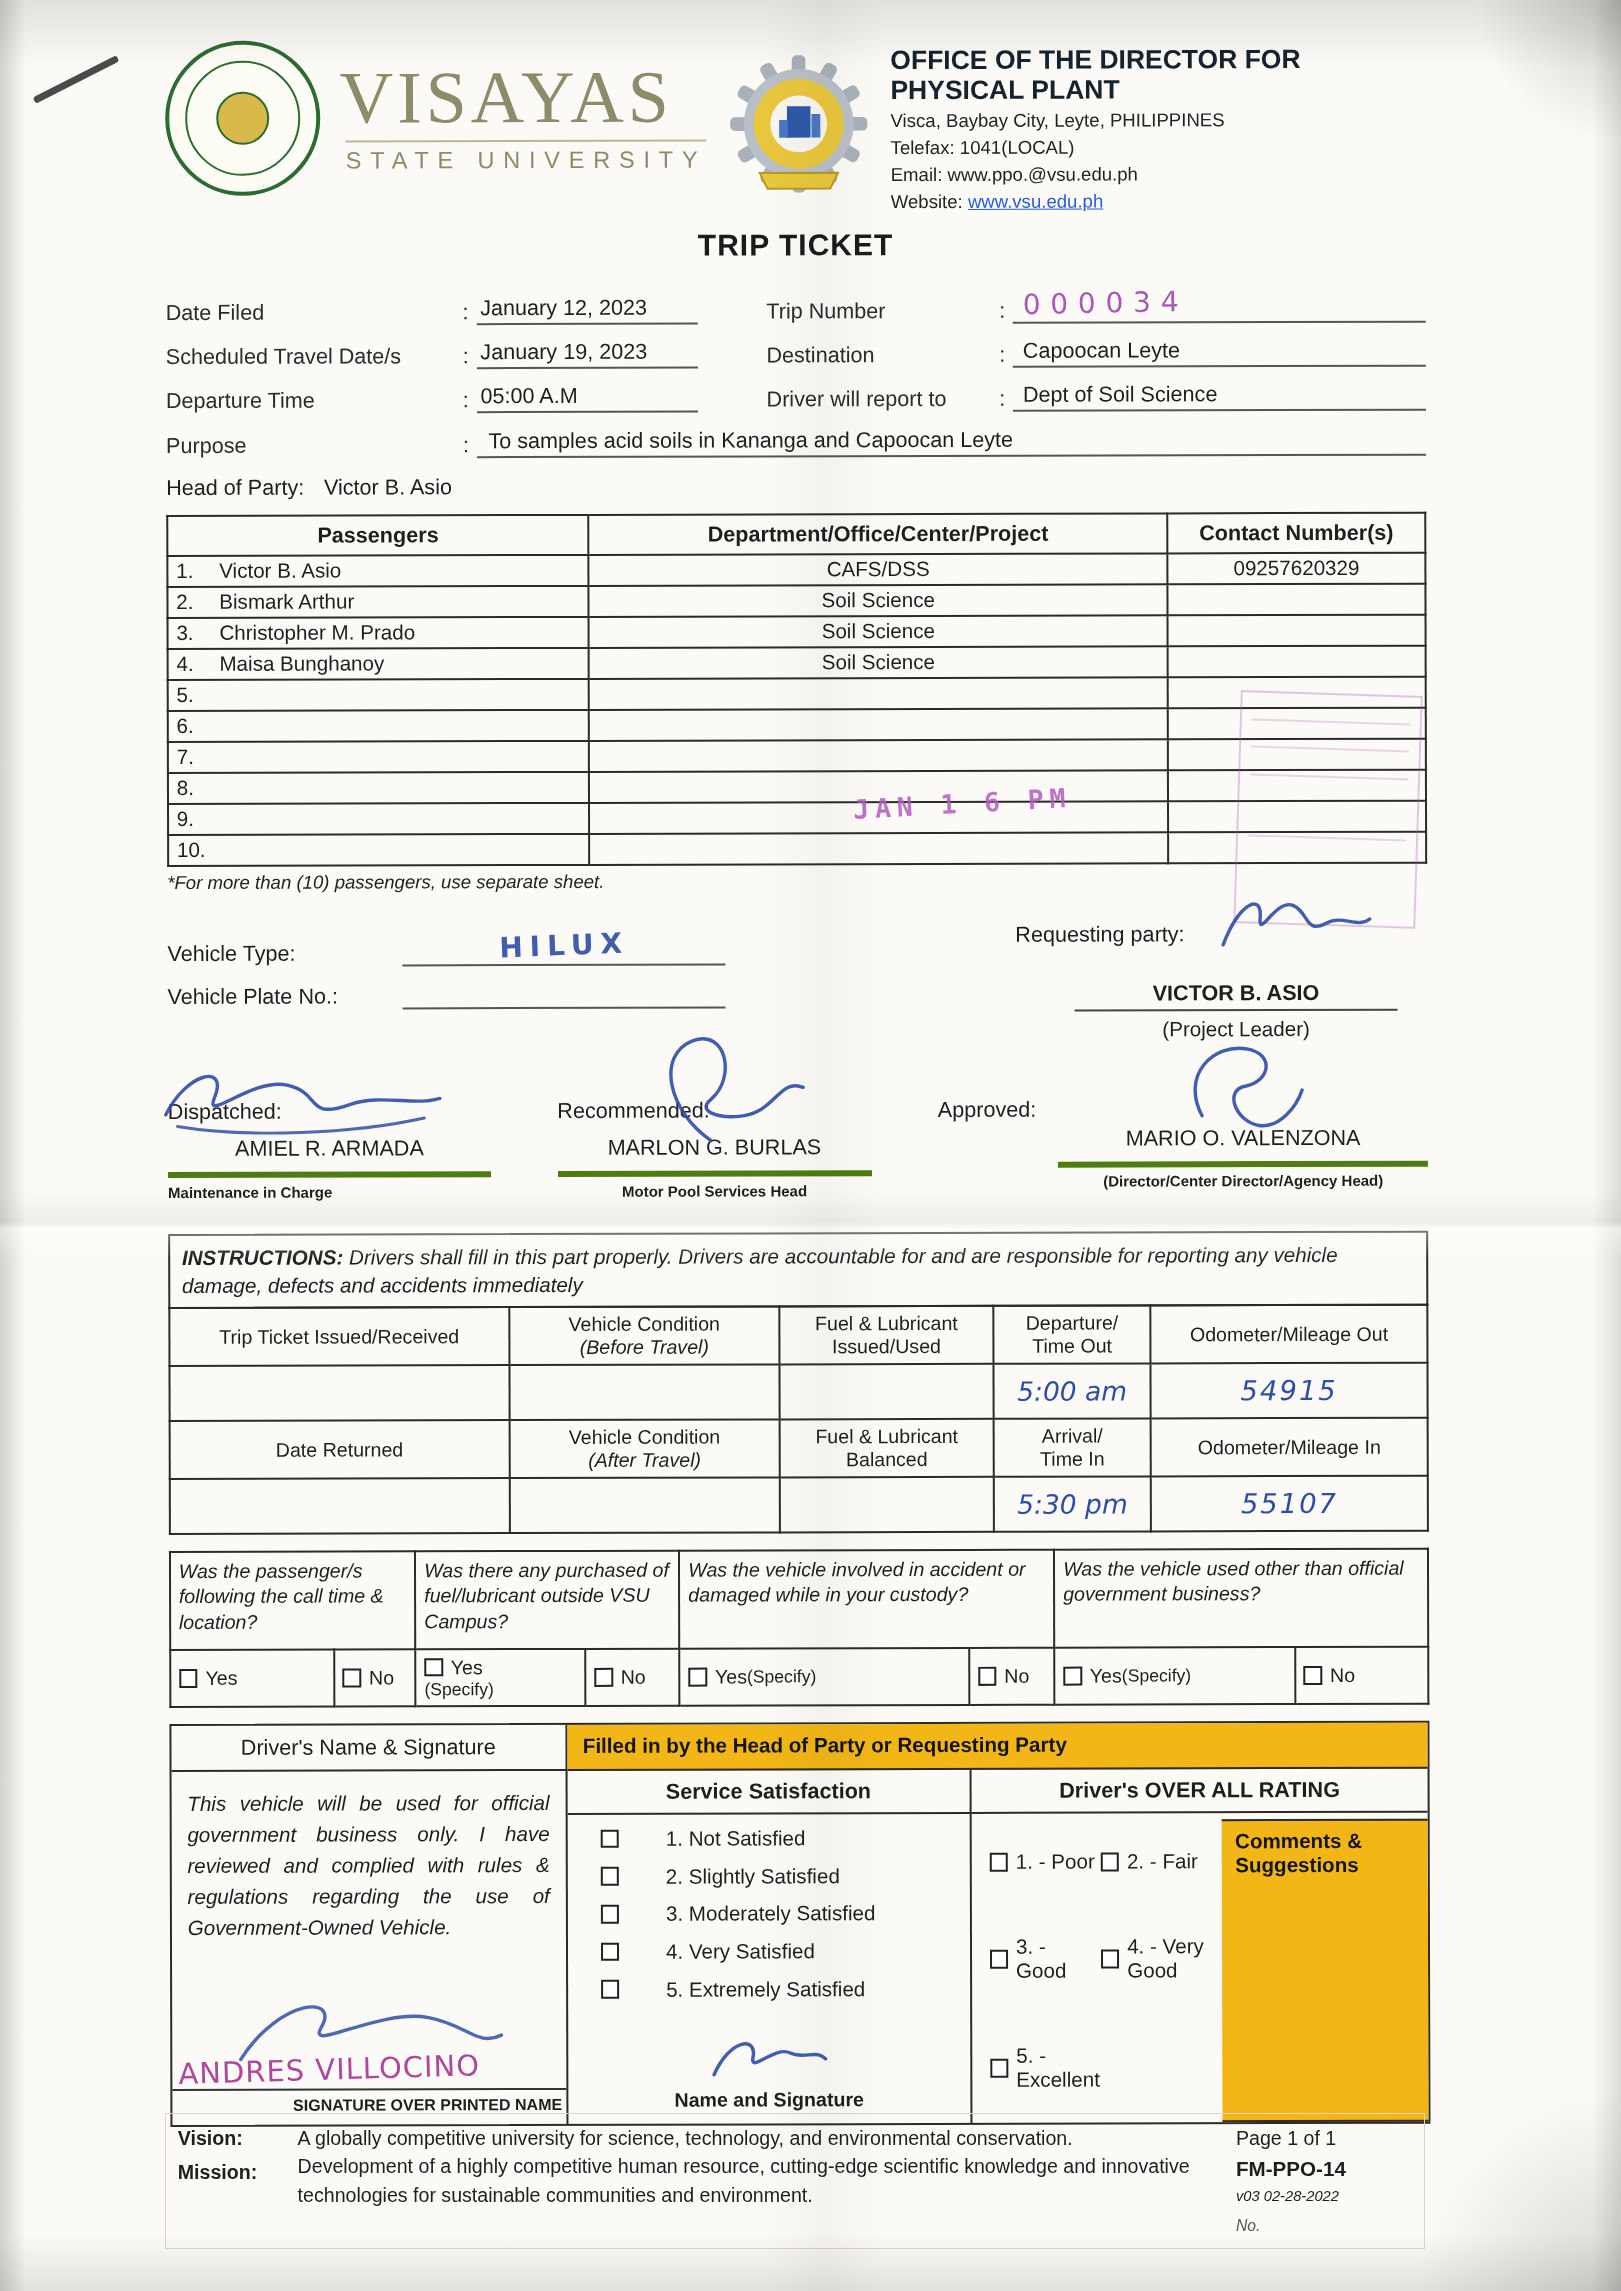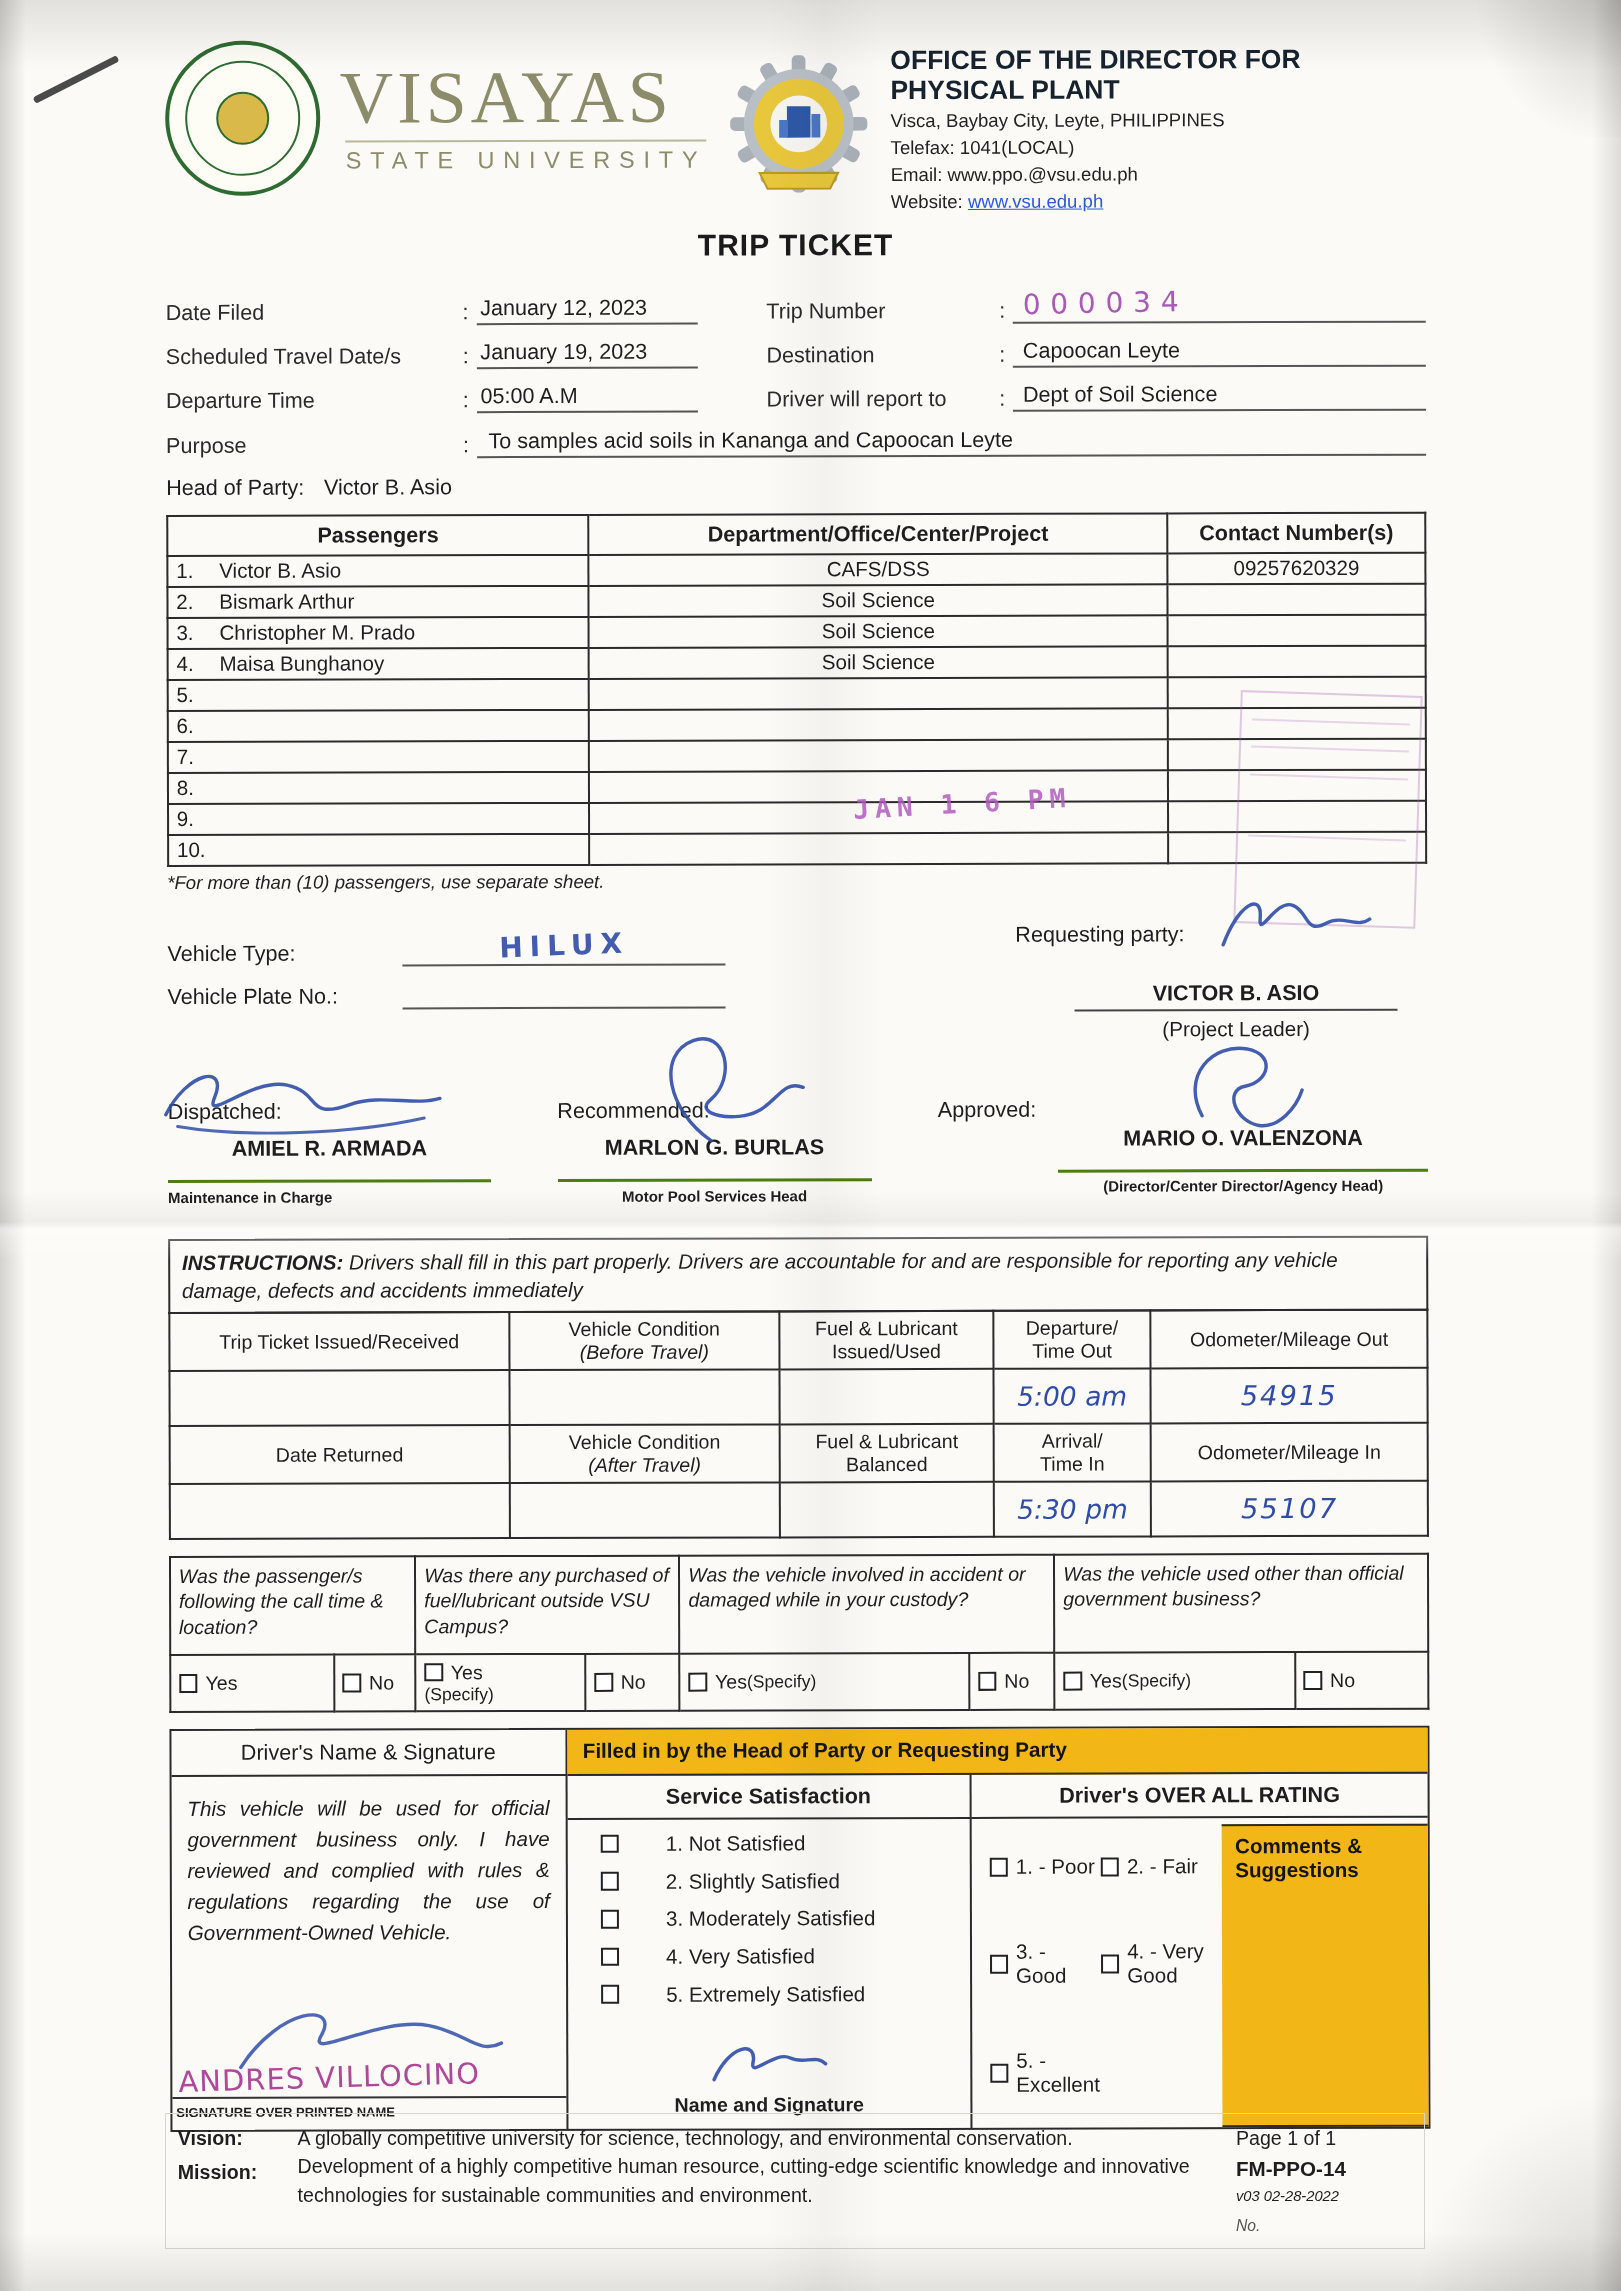--- a/index.html
+++ b/index.html
@@ -112,21 +112,21 @@
   .req-title { text-align:center; margin-top:5.9px; width:323px; margin-left:59px; font-size:20.6px; }
   .sig { position:absolute; pointer-events:none; }
 
   
   .approvals { display:flex; justify-content:space-between; margin-top:55px; font-size:21.6px; }
   .appr-col { position:relative; }
   .appr-col-1 { width:323px; }
   .appr-col-2 { width:314px; }
   .appr-col-3 { width:490px; display:flex; gap:22px; }
   .appr-label { margin-bottom:7.8px; }
-  .appr-name { font-weight:bold; text-align:center; border-bottom:3px solid #4d7c0f; padding-bottom:18px; margin-top:11.8px; }
+  .appr-name { font-weight:normal; text-align:center; border-bottom:6px solid #4d7c0f; padding-bottom:10px; margin-top:11.8px; }
   .appr-title { margin-top:5.9px; font-size:15px;font-weight:bold; }
   .appr-col-2 .appr-title { text-align:center; }
   .appr-name-block { flex:1; margin-top:0; }
   .appr-name-block .appr-name { margin-top:29px; }
   .appr-name-block .appr-title { text-align:center; }
 
   
   .ins-box { border:2.5px solid #2b2b2b; margin-top:33px; padding:7.8px 11.8px;
     font-size:20.6px; font-style:italic; line-height:1.35; }
   .ins-box b { font-style:italic; }
@@ -151,21 +151,21 @@
     grid-template-columns:31.5% 68.5%; font-size:20.6px; }
   .drv-header { border-right:2px solid #2b2b2b; border-bottom:2px solid #2b2b2b;
     text-align:center; padding:8.8px 5.9px; font-size:21.6px; }
   .filled-bar { border-bottom:2px solid #2b2b2b; background:#f2b616; font-weight:bold;
     padding:8.8px 15.7px; color:#141414; }
   .drv-body { border-right:2px solid #2b2b2b; display:flex; flex-direction:column; min-height:353px; position:relative; }
   .drv-statement { padding:17.6px 15.7px; font-style:italic; text-align:justify; line-height:1.5; }
   .drv-sig-zone { margin-top:auto; position:relative; height:82px; }
   .drv-sig-name { position:absolute; left:5.9px; bottom:2px; font-size:29px; color:#b0489a;
     letter-spacing:1px; transform:rotate(-1.5deg); font-family:"DejaVu Sans", sans-serif; white-space:nowrap; }
-  .drv-caption { border-top:2px solid #333; text-align:left; font-weight:bold; padding:5.9px 3.9px 9.8px 3.9px; font-size:13px; }
+  .drv-caption { border-top:2px solid #333; text-align:right; font-weight:bold; padding:5.9px 3.9px 9.8px 3.9px; font-size:16px; }
   .sat-area { display:grid; grid-template-columns:47% 53%; }
   .svc-header { border-right:2px solid #2b2b2b; border-bottom:2px solid #2b2b2b;
     text-align:center; font-weight:bold; padding:7.8px; font-size:21.6px; }
   .rate-header { border-bottom:2px solid #2b2b2b; text-align:center; font-weight:bold; padding:7.8px; font-size:21.6px; }
   .svc-body { border-right:2px solid #2b2b2b; display:flex; flex-direction:column; }
   .svc-options { padding:11.8px 9.8px 0 33px; }
   .svc-option { display:flex; align-items:center; margin-bottom:13.7px;gap:39px; }
   .name-sig-zone { margin-top:auto; text-align:center; position:relative; padding:9.8px 0 11.8px 0; }
   .name-sig-caption { font-weight:bold; font-size:19.6px; }
   .rate-body { display:flex; flex-direction:row; }

